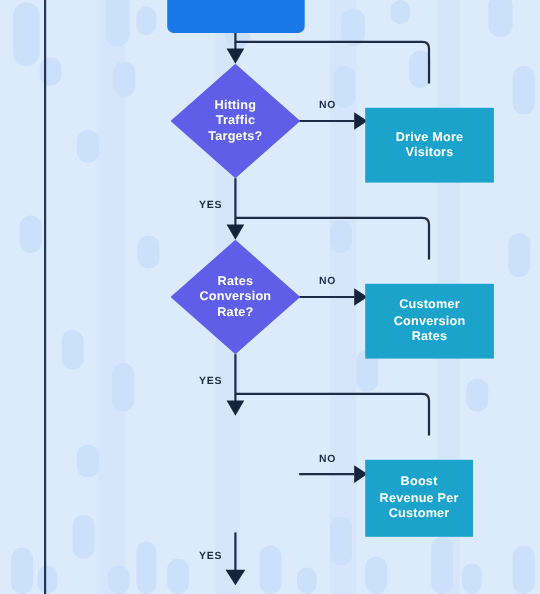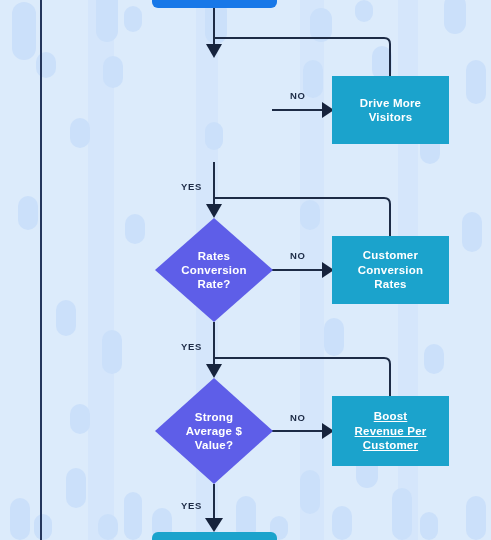--- a/index.html
+++ b/index.html
@@ -64,20 +64,21 @@
     stroke-width: 2;
   }
   .wire-head {
     fill: #16233c;
   }
 
   
   .node {
     position: absolute;
     box-sizing: border-box;
+    margin-top: 22px;
   }
 
   .terminator {
     background: #1878e8;
     border-radius: 0 0 6px 6px;
   }
   .terminator-bottom {
     background: #1ba3cc;
     border-radius: 6px 6px 0 0;
   }
@@ -216,47 +217,47 @@
 
     <path class="wire" d="M272,431 L322,431"></path>
     <polygon class="wire-head" points="322,423 322,439 334,431"></polygon>
 
     <path class="wire" d="M214,484 L214,522"></path>
     <polygon class="wire-head" points="205,518 223,518 214,532"></polygon>
   </svg>
 
   <div class="node terminator" style="left:152px; top:-22px; width:125px; height:30px;"></div>
 
+  <div class="diamond-wrap" style="left:155px; top:58px; width:118px; height:104px;">
+    <div class="diamond-shape"></div>
+    <div class="diamond-label">Hitting
+Traffic
+Targets?</div>
+  </div>
 
   <div class="node action-box" style="left:332px; top:76px; width:117px; height:68px;">
     <span>Drive More
 Visitors</span>
   </div>
 
   <div class="diamond-wrap" style="left:155px; top:218px; width:118px; height:104px;">
     <div class="diamond-shape"></div>
     <div class="diamond-label">Rates
 Conversion
 Rate?</div>
   </div>
 
   <div class="node action-box" style="left:332px; top:236px; width:117px; height:68px;">
     <span>Customer
 Conversion
 Rates</span>
   </div>
 
-  <div class="diamond-wrap" style="left:155px; top:378px; width:118px; height:106px;">
-    <div class="diamond-shape"></div>
-    <div class="diamond-label">Strong
-Average $
-Value?</div>
-  </div>
-
-  <div class="node action-box" style="left:332px; top:396px; width:117px; height:70px;text-decoration:underline;">
+
+  <div class="node action-box" style="left:332px; top:396px; width:98px; height:70px;">
     <span>Boost
 Revenue Per
 Customer</span>
   </div>
 
   <div class="node terminator-bottom" style="left:152px; top:532px; width:125px; height:30px;"></div>
 
   <span class="edge-label" style="left:290px; top:90px;">NO</span>
   <span class="edge-label" style="left:181px; top:181px;">YES</span>
 

